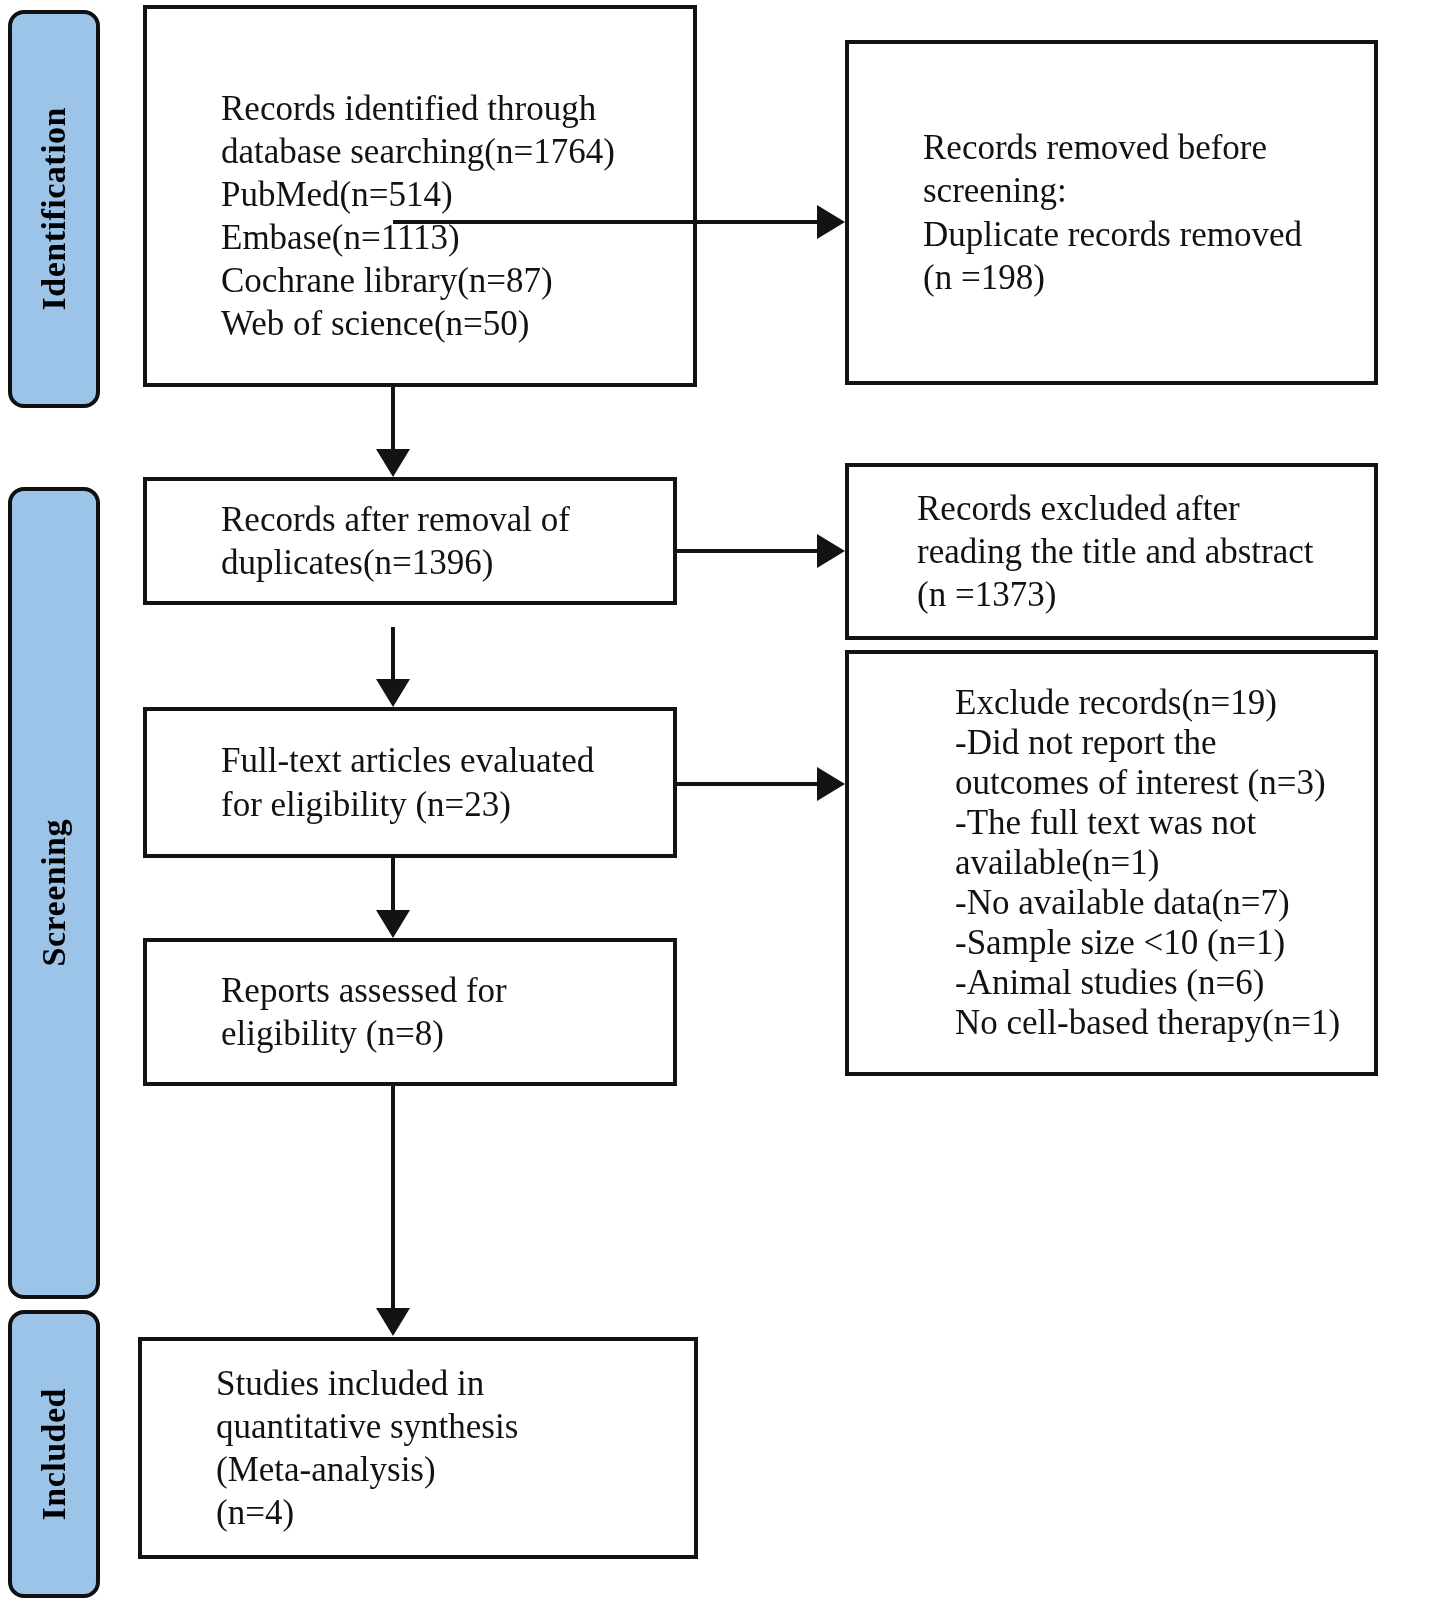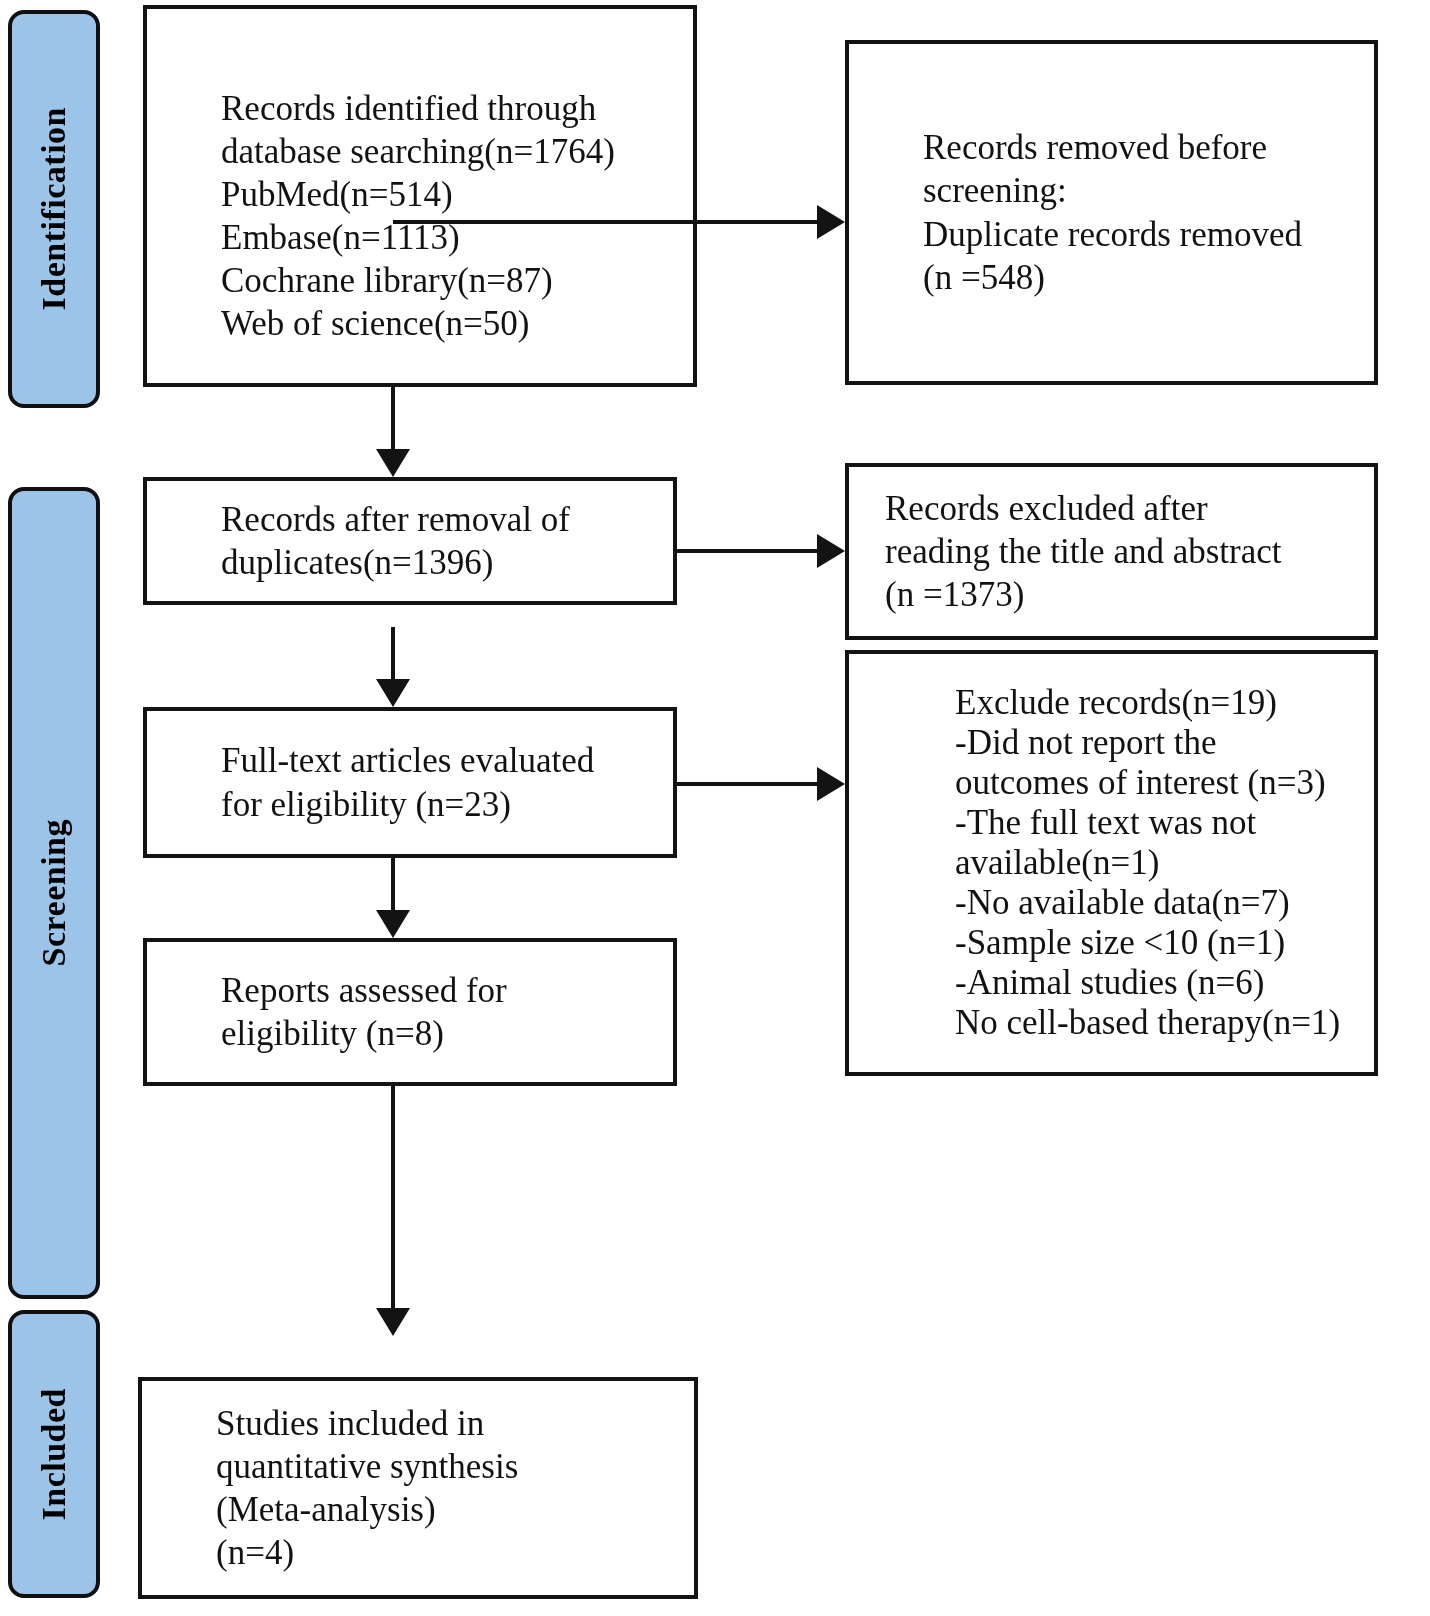--- a/index.html
+++ b/index.html
@@ -115,30 +115,30 @@
 PubMed(n=514)
 Embase(n=1113)
 Cochrane library(n=87)
 Web of science(n=50)</div>
   </div>
 
   <div class="box" style="left:845px; top:40px; width:533px; height:345px;">
     <div class="box-text">Records removed before
 screening:
 Duplicate records removed
-(n =548)</div>
+(n =198)</div>
   </div>
 
   <div class="box" style="left:143px; top:477px; width:534px; height:128px;">
     <div class="box-text">Records after removal of
 duplicates(n=1396)</div>
   </div>
 
   <div class="box" style="left:845px; top:463px; width:533px; height:177px;">
-    <div class="box-text" style="padding-left:36px;">Records excluded after
+    <div class="box-text" style="padding-left:68px;">Records excluded after
 reading the title and abstract
 (n =1373)</div>
   </div>
 
   <div class="box" style="left:143px; top:707px; width:534px; height:151px;">
     <div class="box-text">Full-text articles evaluated
 for eligibility (n=23)</div>
   </div>
 
   <div class="box" style="left:845px; top:650px; width:533px; height:426px;">
@@ -151,21 +151,21 @@
 -Sample size &lt;10 (n=1)
 -Animal studies  (n=6)
 No cell-based therapy(n=1)</div>
   </div>
 
   <div class="box" style="left:143px; top:938px; width:534px; height:148px;">
     <div class="box-text">Reports assessed for
 eligibility (n=8)</div>
   </div>
 
-  <div class="box" style="left:138px; top:1337px; width:560px; height:222px;margin-top:40px;">
+  <div class="box" style="left:138px; top:1337px; width:560px; height:222px;">
     <div class="box-text">Studies included in
 quantitative synthesis
 (Meta-analysis)
 (n=4)</div>
   </div>
 
   <div class="h-line" style="left:393px; top:220px; width:424px;"></div>
   <div class="arrow-right" style="left:817px; top:205px;"></div>
 
   <div class="v-line" style="left:391px; top:387px; height:62px;"></div>

